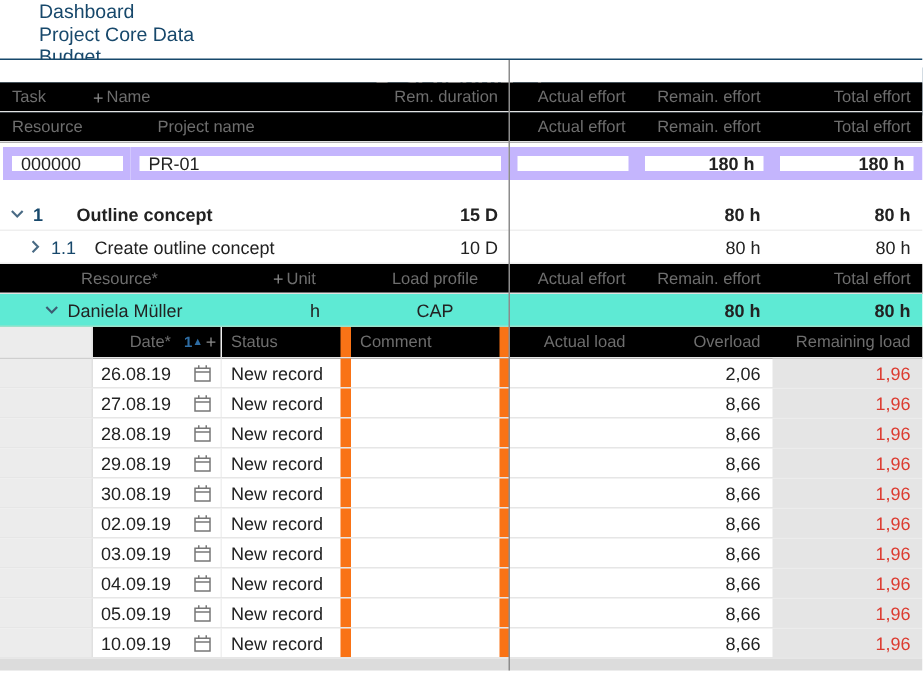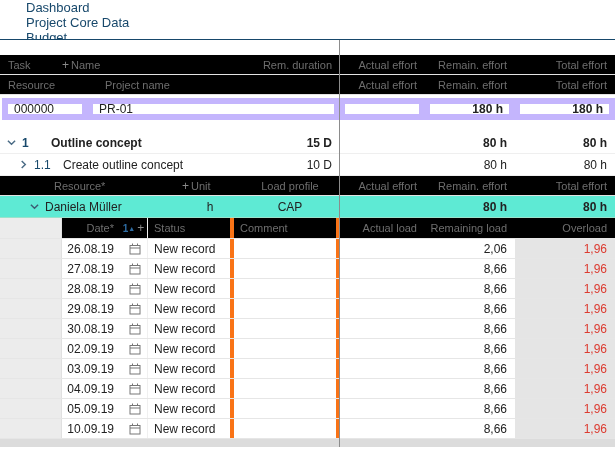--- a/index.html
+++ b/index.html
@@ -48,21 +48,21 @@
 
   .tree { display:flex; align-items:center; gap:5px; }
   .chev { width:12px; display:inline-flex; justify-content:center; cursor:pointer; }
   .tid { width:24px; }
 
   .resrow { background:#5eead4; height:22px; border-bottom:1px solid #9be2cb; }
   .dhdr { height:21px; }
   .indent { background:#ececec; height:100%; border-right:1px solid #e0e0e0; }
   .g-date > div { height:100%; display:flex; align-items:center; }
   .g-date .cell-r { justify-content:flex-end; padding-right:8px; }
-  .g-date .cell-l { padding-left:6px; border-right:4px solid #f97316; }
+  .g-date .cell-l { padding-left:6px; border-right:7px solid #f97316; }
   .over { background:#e5e5e5; color:#dc3b30; }
   .calcell { justify-content:center; border-right:1px solid #f0f0f0; }
 
   .plus { color:#8a8a8a; font-size:12px; cursor:pointer; padding:0 2px; }
   .sort1 { color:#2e6da4; font-size:10px; font-weight:bold; cursor:pointer; }
   .tri { color:#2e6da4; font-size:7px; cursor:pointer; }
 
   .vdiv { position:absolute; left:339px; top:0; bottom:0; width:1px;
     background:#8c8c8c; }
   .bottomstrip { height:8px; background:#dcdcdc; }
@@ -192,22 +192,22 @@
     <div class="indent"></div>
     <div class="cell-r">Date*</div>
     <div class="calcell">
       <span class="sort1">1</span>
         <span class="tri">▲</span>
         <span class="plus">+</span>
     </div>
     <div class="cell-l">Status</div>
     <div class="cell-l">Comment</div>
     <div class="cell-r">Actual load</div>
+    <div class="cell-r">Overload</div>
     <div class="cell-r">Remaining load</div>
-    <div class="cell-r">Overload</div>
   </div>
 
   <div class="row g-date">
     <div class="indent"></div>
     <div class="cell-r">26.08.19</div>
     <div class="calcell">
         <svg width="12" height="12" viewBox="0 0 12 12">
           <rect x="1" y="2.5" width="10" height="8.5" fill="none" stroke="#777"></rect>
           <line x1="1" y1="5" x2="11" y2="5" stroke="#777"></line>
           <line x1="3.5" y1="0.5" x2="3.5" y2="3" stroke="#777"></line>

